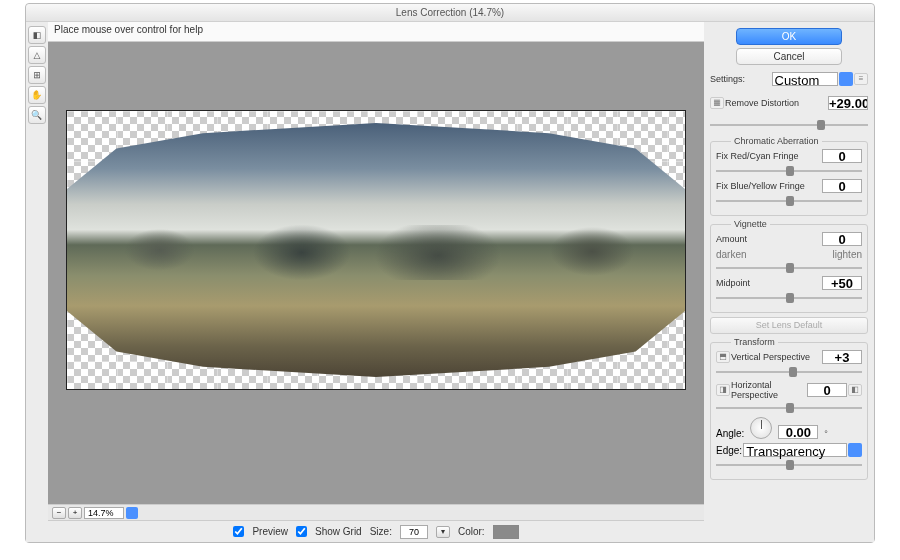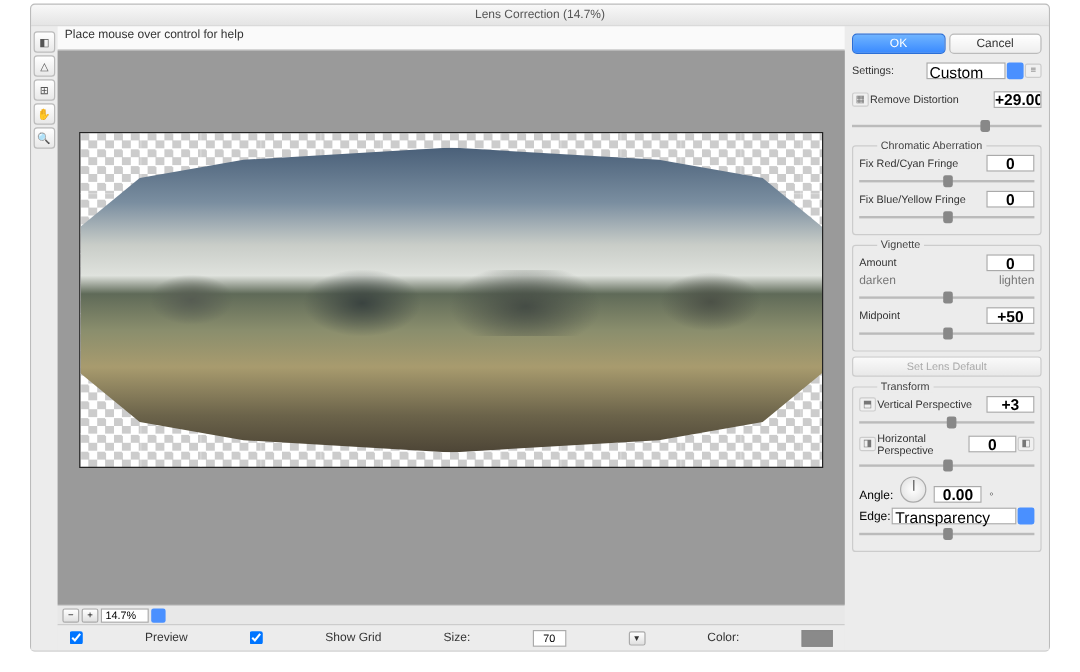--- a/index.html
+++ b/index.html
@@ -14,26 +14,26 @@
 .canvas-wrap { flex: 1; background: #9a9a9a; position: relative; padding: 18px; }
 .canvas { position: absolute; left: 18px; right: 18px; top: 68px; height: 280px; background: repeating-conic-gradient(#ccc 0% 25%, #fff 0% 50%) 0/14px 14px; border: 1px solid #222; }
 .canvas::before { content: ""; position: absolute; inset: 0; background-image: linear-gradient(rgba(255,255,255,.35) 1px, transparent 1px), linear-gradient(90deg, rgba(255,255,255,.35) 1px, transparent 1px); background-size: 50px 50px; pointer-events: none; }
 .pano { position: absolute; left: 0; right: 0; top: 12px; bottom: 12px; clip-path: polygon(0 26%, 8% 10%, 22% 4%, 50% 0, 78% 4%, 92% 10%, 100% 26%, 100% 74%, 92% 90%, 78% 96%, 50% 100%, 22% 96%, 8% 90%, 0 74%); background: linear-gradient(to bottom, #4a6079 0%, #7a8ea0 18%, #c9cdc8 32%, #dfe2dd 42%, #5f6a58 48%, #8a8e6d 60%, #a89b6e 72%, #6b634a 88%, #4d4536 100%); }
 .pano::after { content: ""; position: absolute; left:0; right:0; top: 40%; height: 22%; background: radial-gradient(ellipse 70px 40px at 38% 50%, #3a4340 0%, transparent 70%), radial-gradient(ellipse 90px 50px at 60% 55%, #454c45 0%, transparent 70%), radial-gradient(ellipse 50px 30px at 15% 45%, #565c52 0%, transparent 70%), radial-gradient(ellipse 60px 35px at 85% 48%, #4c5147 0%, transparent 70%); }
 .zoomrow { height: 16px; background: #e8e8e8; border-top: 1px solid #ccc; display: flex; align-items: center; padding: 0 4px; gap: 2px; }
 .zoomrow .spacer { flex: 1; }
 .minibtn { width: 14px; height: 12px; border: 1px solid #aaa; background: linear-gradient(#fff,#e0e0e0); border-radius: 2px; font-size: 8px; line-height: 10px; text-align: center; cursor: pointer; }
 .zoomval { min-width: 40px; padding: 0 3px; background: #fff; border: 1px solid #aaa; font-size: 9px; }
 .zoomsel { width: 12px; height: 12px; background: #4a90ff; border-radius: 2px; }
-.bottombar { height: 22px; background: #ececec; border-top: 1px solid #ccc; display: flex; align-items: center; justify-content: space-between; gap: 8px; padding: 0 10px; font-size: 9px; color: #333; }
+.bottombar { height: 22px; background: #ececec; border-top: 1px solid #ccc; display: flex; align-items: center; justify-content: center; gap: 8px; padding: 0 10px; font-size: 9px; color: #333; }
 .chk { width: 11px; height: 11px; }
 .sizein { width: 28px; height: 14px; border: 1px solid #aaa; background: #fff; font-size: 9px; text-align: center; }
 .swatch { width: 26px; height: 14px; background: #8a8a8a; border: 1px solid #888; }
 .rightpanel { width: 170px; background: #ececec; padding: 6px; display: flex; flex-direction: column; gap: 4px; }
-.btnrow { display: flex; flex-direction: row; gap: 3px; align-items: center; }
+.btnrow { display: flex; flex-direction: column; gap: 3px; align-items: center; }
 .bigbtn { width: 106px; height: 17px; border-radius: 4px; font-size: 10px; text-align: center; line-height: 15px; cursor: pointer; }
 .ok { background: linear-gradient(#6fb4ff,#3a8aff); color: #fff; border: 1px solid #2a6fd8; }
 .cancel { background: linear-gradient(#fff,#eee); color: #333; border: 1px solid #bbb; }
 .group { border: 1px solid #ccc; border-radius: 3px; padding: 4px 5px 6px; background: #ececec; position: relative; margin-top: 4px; }
 .group > .gtitle { position: absolute; top: -6px; left: 20px; background: #ececec; padding: 0 3px; font-size: 9px; color: #444; }
 .row { display: flex; align-items: center; gap: 1px; margin: 3px 0; }
 .lbl { flex: 1; font-size: 9px; color: #333; }
 .sel { flex: 1; height: 14px; border: 1px solid #aaa; background: #fff; font-size: 13px; padding: 0 2px; }
 .selbtn { width: 14px; height: 14px; background: #4a90ff; border-radius: 2px; }
 .numin { width: 40px; height: 14px; border: 1px solid #aaa; background: #fff; font-size: 13px; text-align: center; font-weight: bold; }

